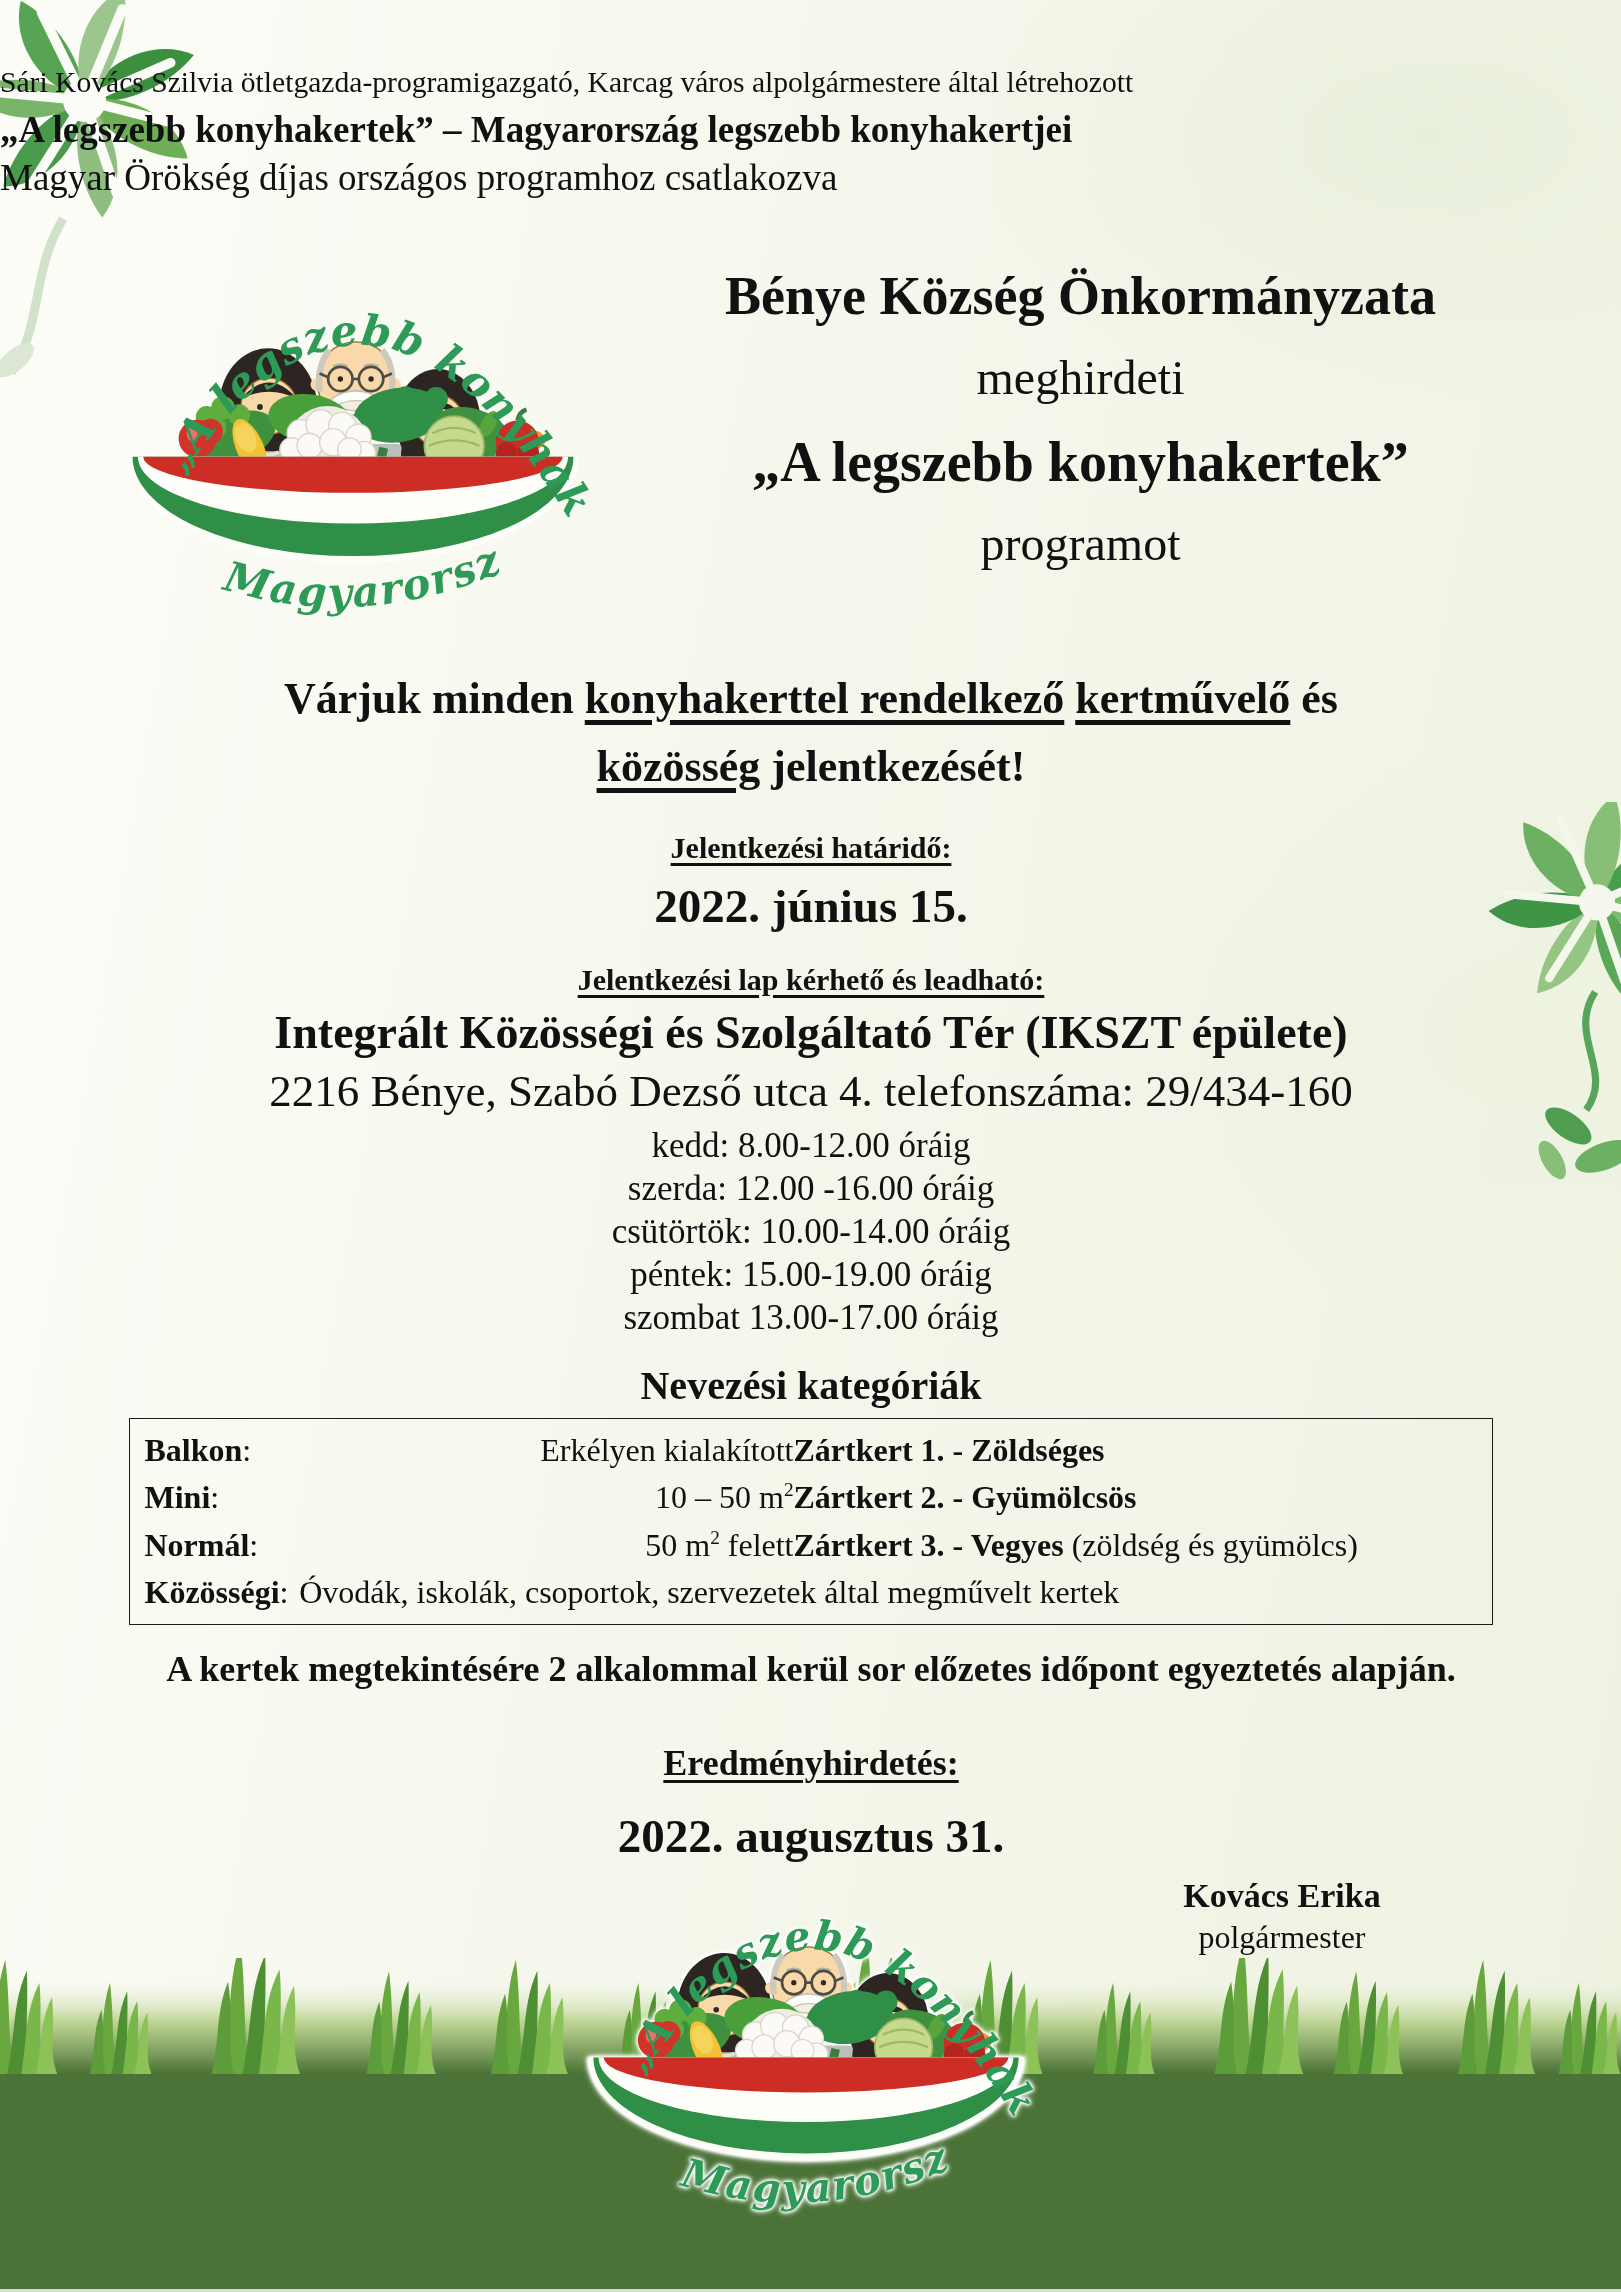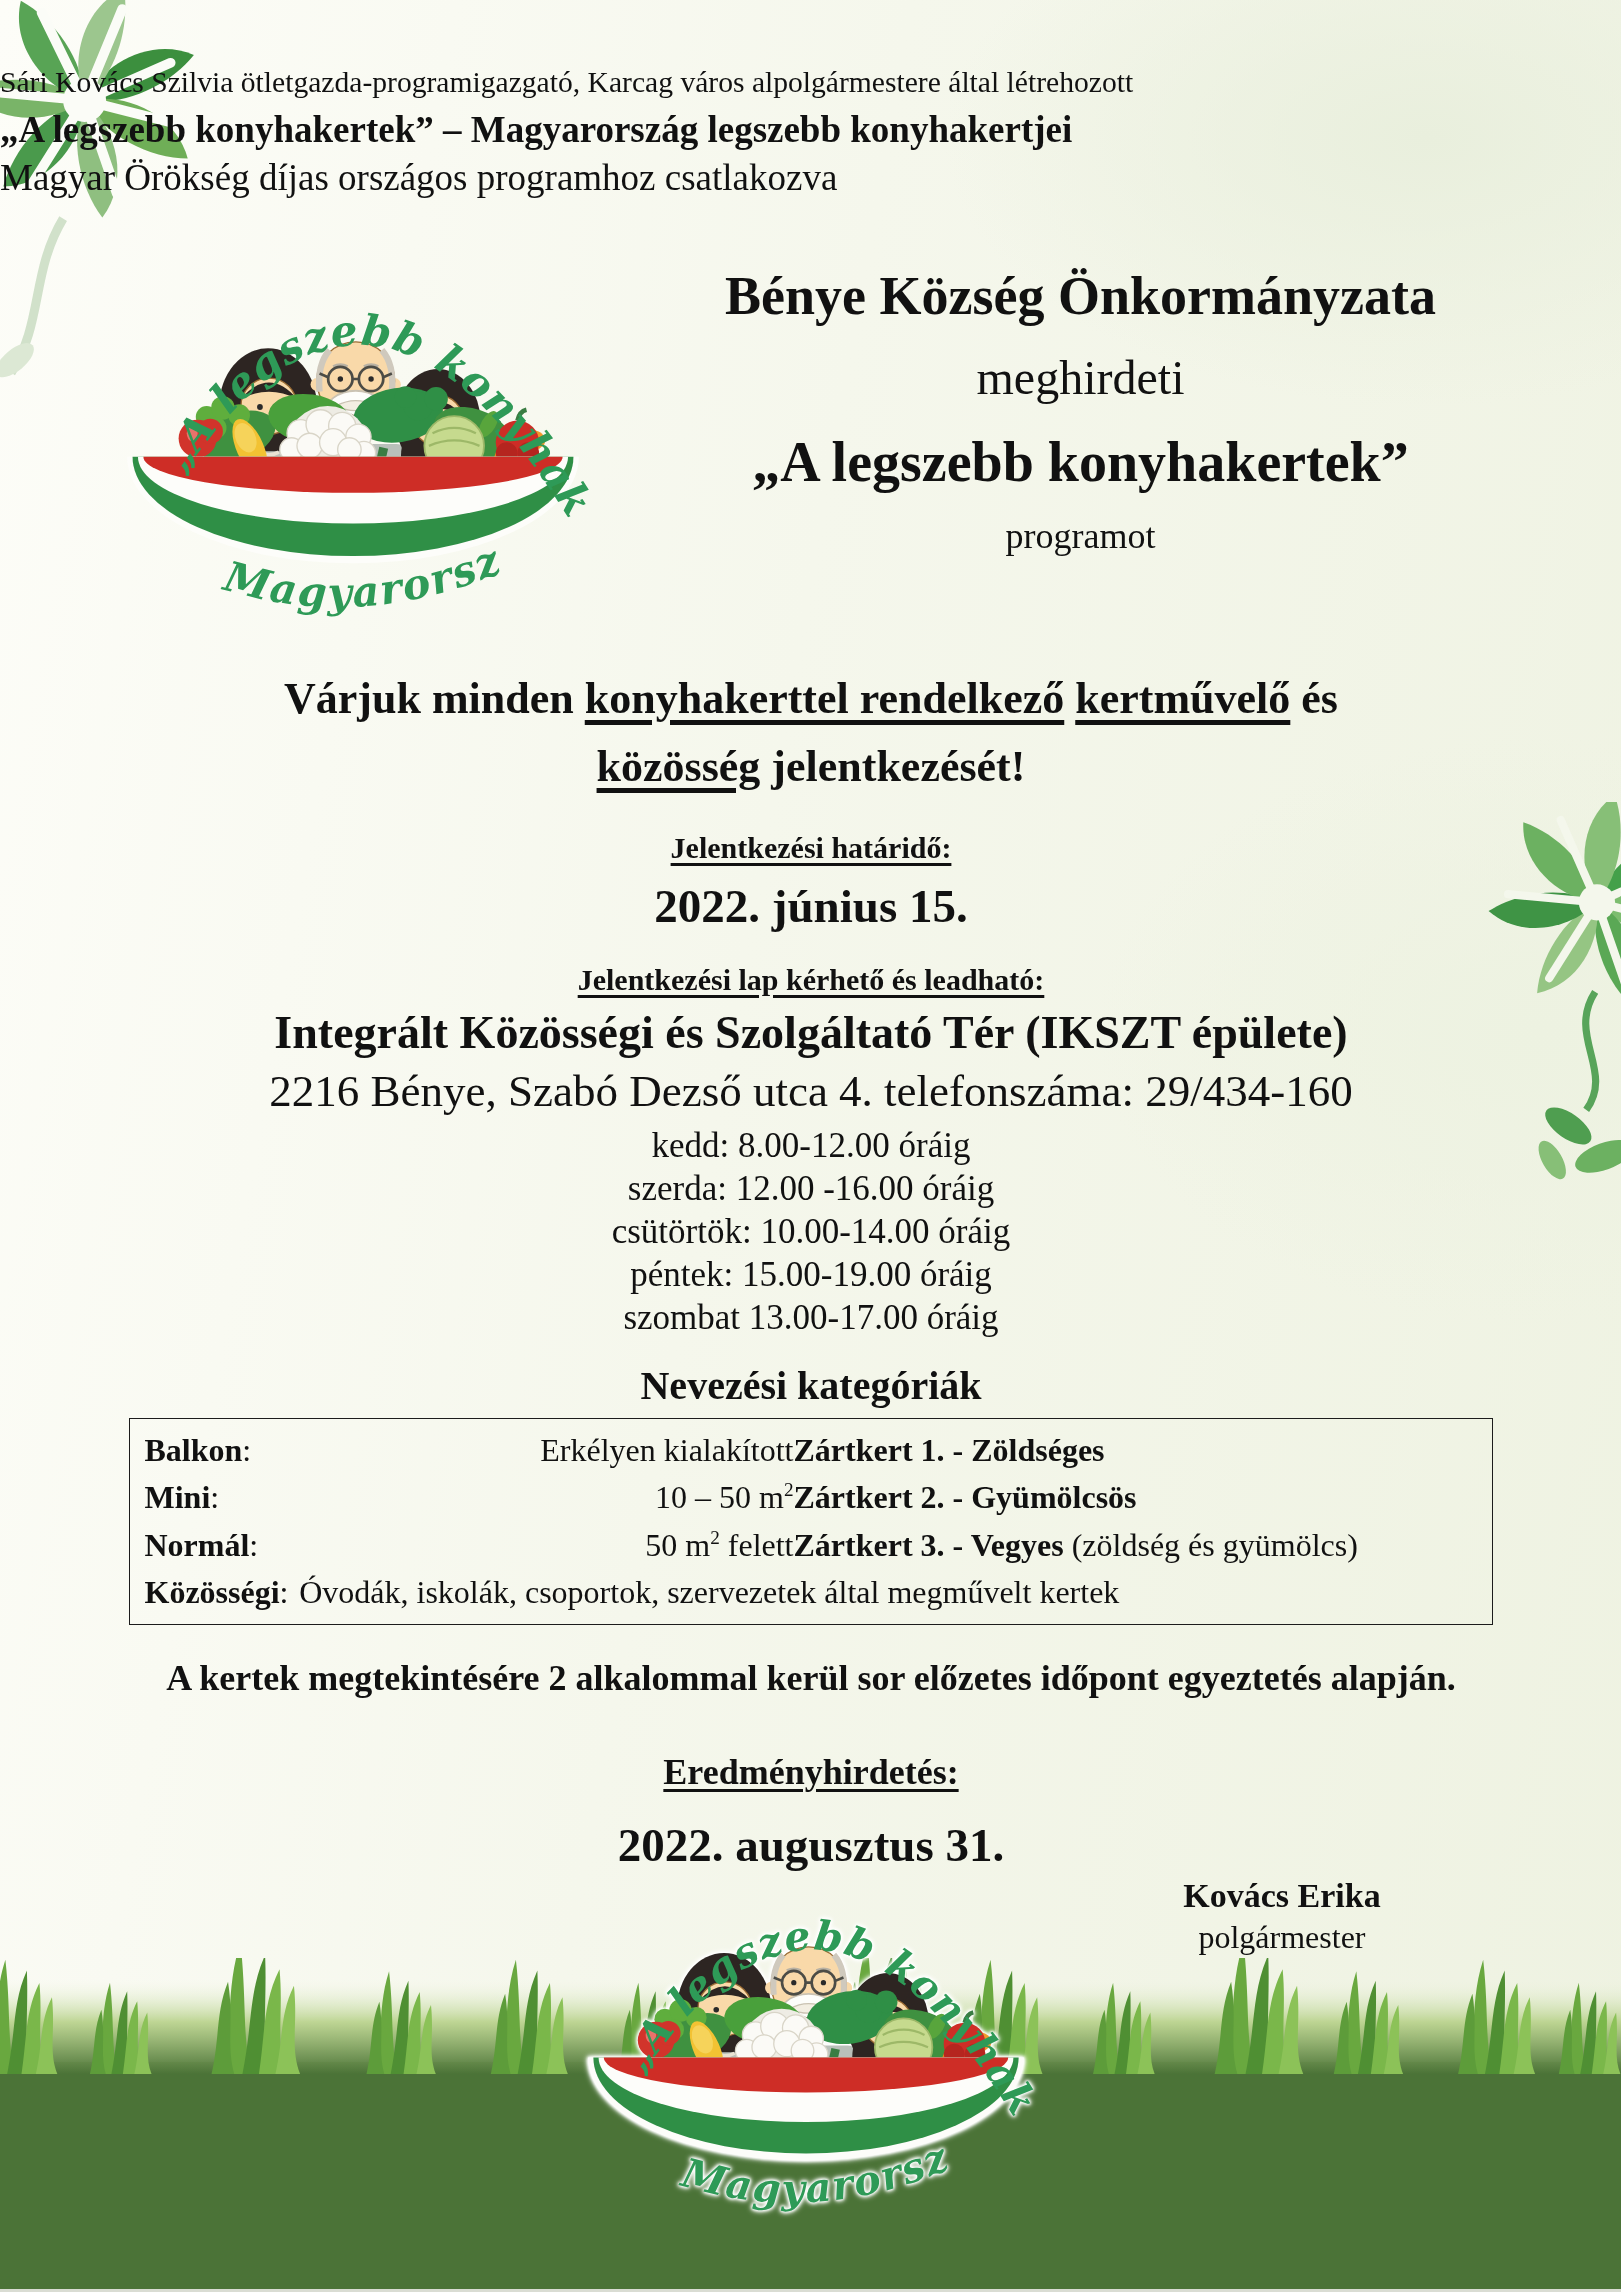--- a/index.html
+++ b/index.html
@@ -29,21 +29,21 @@
   .logo-top{position:absolute;left:100px;top:229px;width:506px;z-index:1;}
   .logo-bottom{
     position:absolute;left:562px;top:1838px;width:488px;z-index:3;
     filter:drop-shadow(0 0 1.8px #fff) drop-shadow(0 0 1.8px #fff) drop-shadow(0 0 2.7px #fff);
   }
 
   .title-block{position:absolute;top:265px;left:579px;width:1003px;text-align:center;z-index:1;line-height:1.15;}
   .t1{font-size:54px;font-weight:bold;}
   .t2{font-size:48px;margin-top:23px;}
   .t3{font-size:56px;font-weight:bold;margin-top:25px;}
-  .t4{font-size:36px;margin-top:21.5px;}
+  .t4{font-size:48px;margin-top:21.5px;}
 
   .invite{position:absolute;top:665px;left:0;right:0;text-align:center;
     font-size:44px;font-weight:bold;line-height:1.55;z-index:1;}
   .invite .u{text-decoration:underline;text-decoration-thickness:4.5px;text-underline-offset:7.2px;}
 
   .flow{position:absolute;top:831px;left:0;right:0;text-align:center;z-index:1;}
   .sec-label{font-size:30px;font-weight:bold;text-decoration:underline;
     text-decoration-thickness:2.7px;text-underline-offset:5.4px;}
   .big-date{font-size:47px;font-weight:bold;margin-top:14.3px;}
   .mt34{margin-top:30px;display:inline-block;}
@@ -52,21 +52,21 @@
   .hours{list-style:none;margin:7.2px 0 0;padding:0;font-size:35px;line-height:1.23;}
   .cat-title{font-size:40px;font-weight:bold;margin-top:23px;}
   .cat-table{width:1333px;margin:9px auto 0;border:1.8px solid #1c1c1c;
     padding:7.2px 14.3px;text-align:left;font-size:32px;line-height:1.15;}
   .cat-row{display:flex;align-items:baseline;padding:5.4px 0;}
   .c-label{width:197px;flex:none;}
   .c-label-auto{flex:none;margin-right:10.7px;}
   .c-desc{width:452px;flex:none;text-align:right;}
   .c-right{flex:1;}
   sup{font-size:60%;line-height:0;}
-  .note{font-size:36px;font-weight:bold;margin-top:32px;}
+  .note{font-size:36px;font-weight:bold;margin-top:23px;}
   .res-label{font-size:36px;margin-top:52px;display:inline-block;}
   .res-date{font-size:47px;font-weight:bold;margin-top:25px;}
 
   .signature{position:absolute;top:1877px;left:1103px;width:358px;text-align:center;z-index:4;}
   .sig-name{font-size:34px;font-weight:bold;}
   .sig-title{font-size:32px;margin-top:3.6px;}
 
   .grass{position:absolute;left:0;top:1958px;width:1622px;height:116px;z-index:2;}
   .band{position:absolute;left:0;top:2062px;width:100%;height:231px;background:var(--band-green);z-index:1;}
   .bottom-edge{position:absolute;left:0;bottom:0;width:100%;height:4.5px;background:#d9dcd3;z-index:5;}

